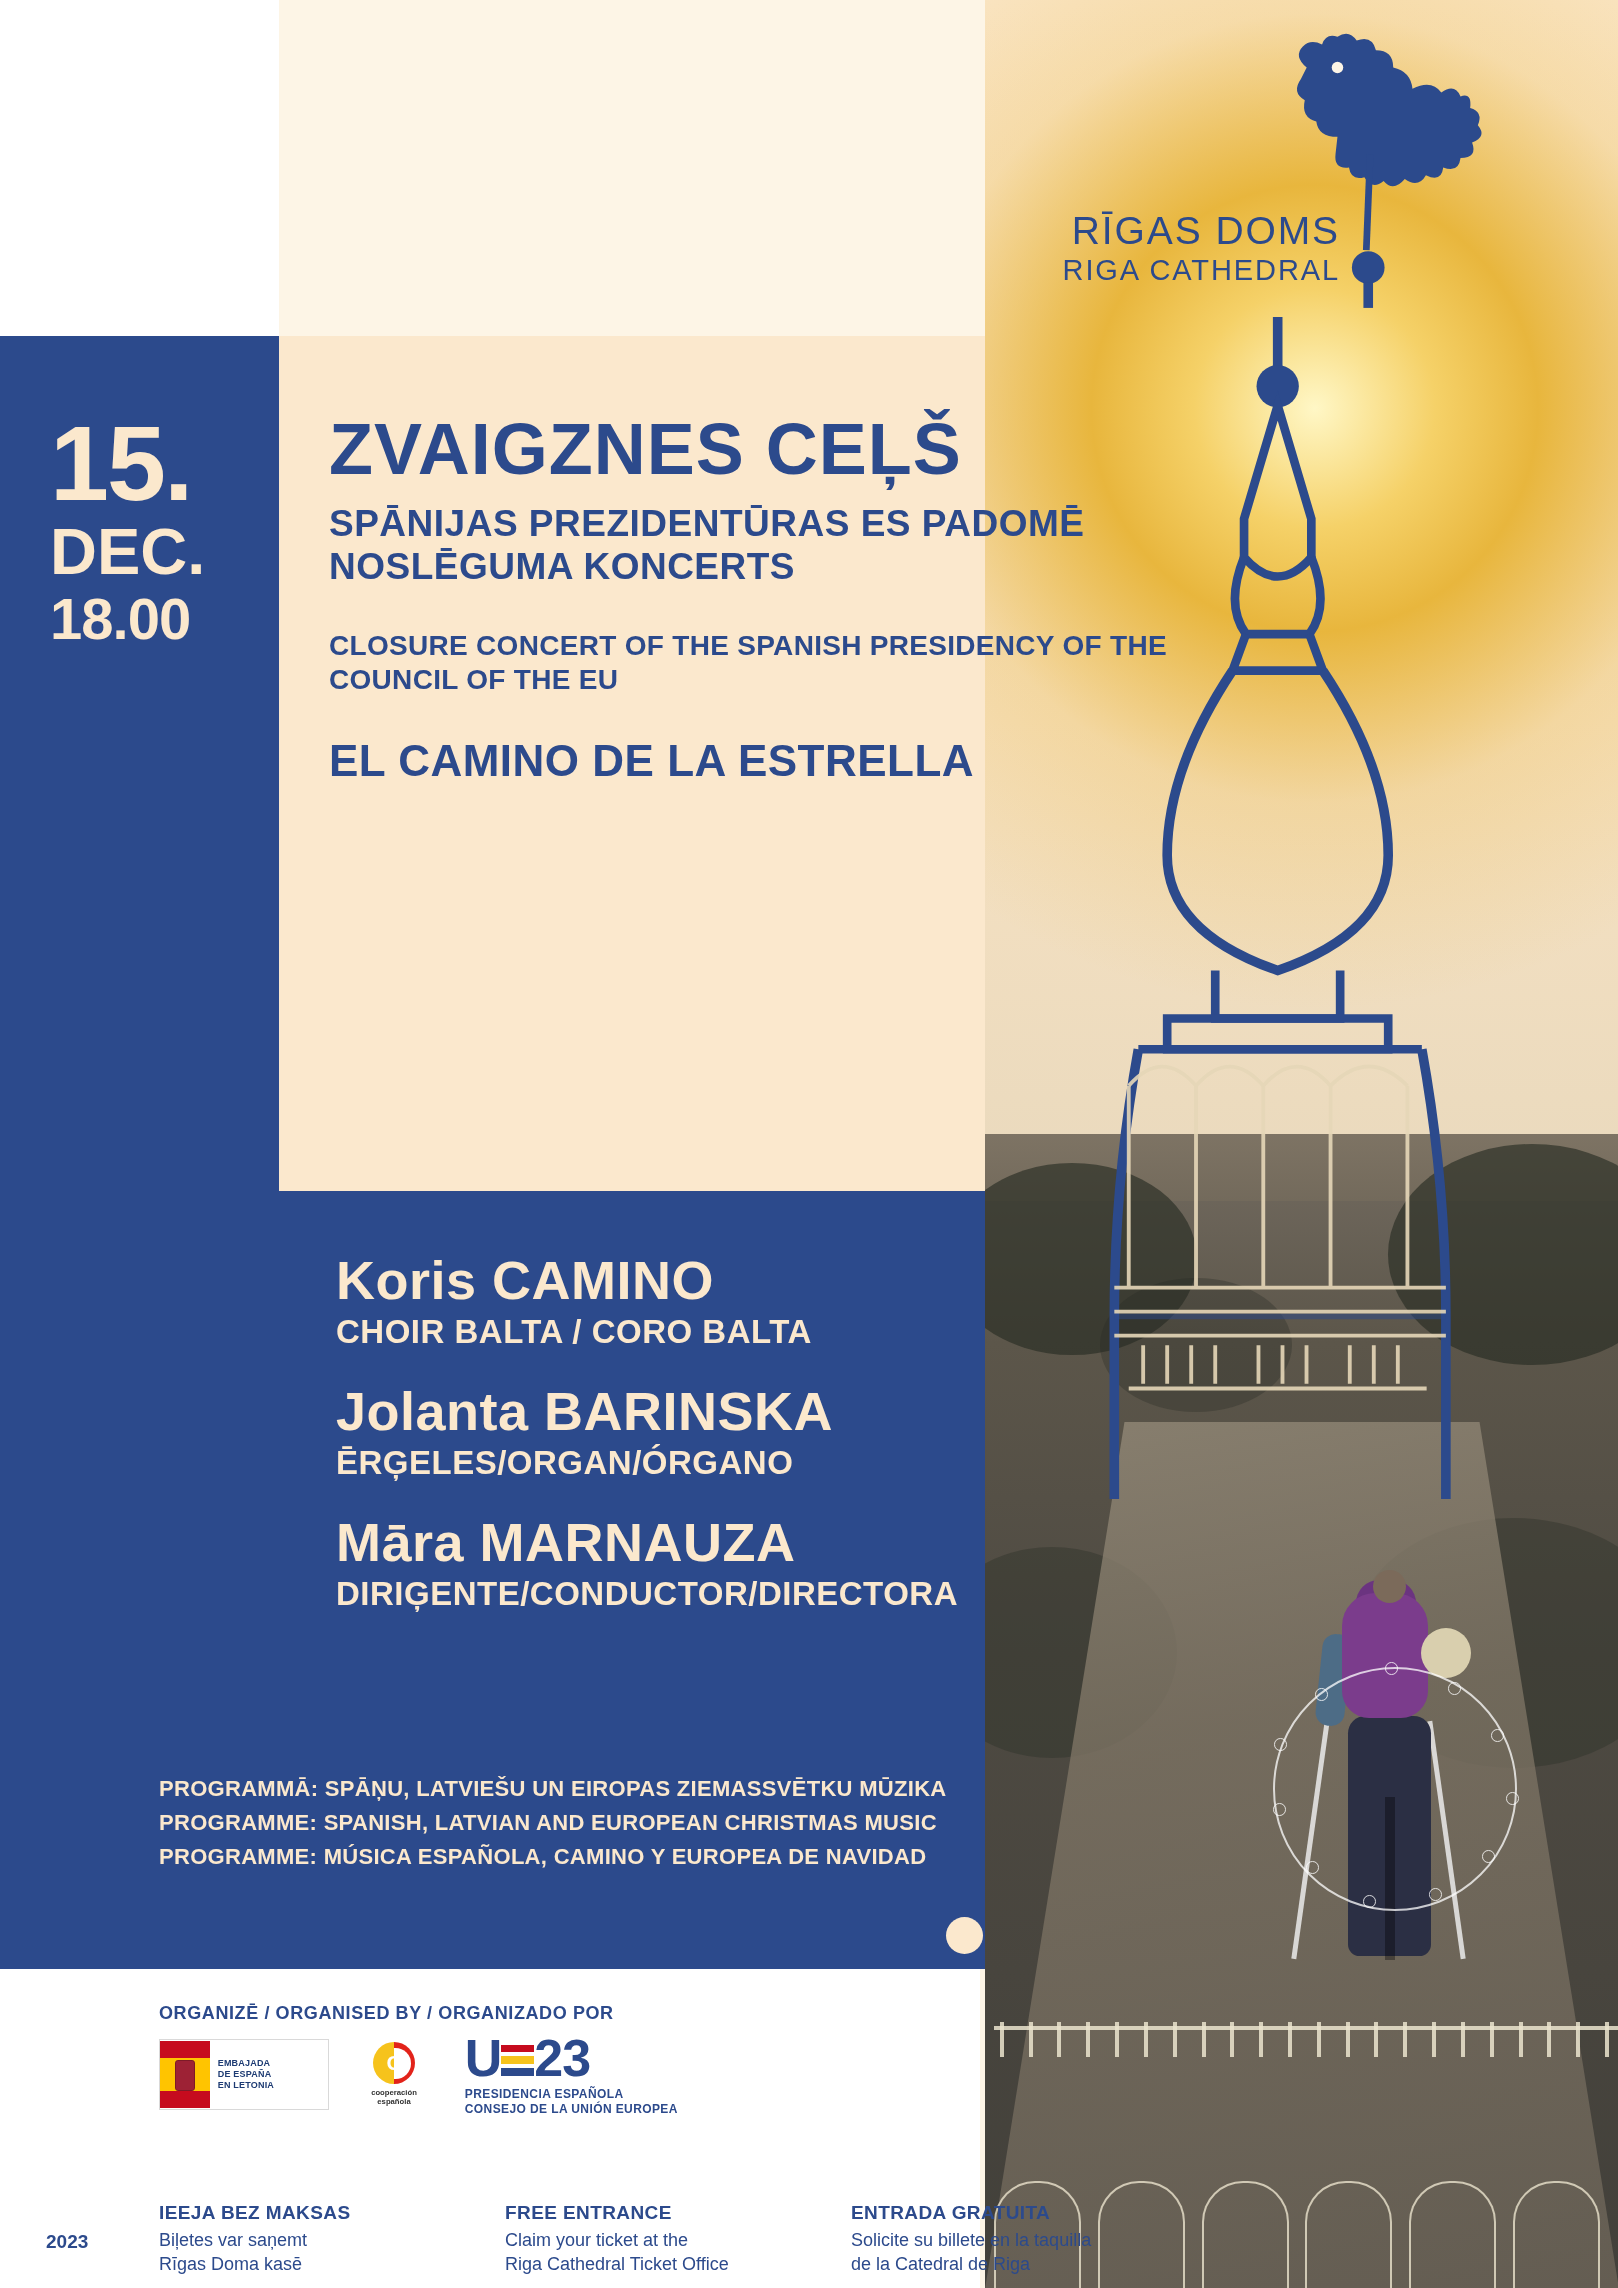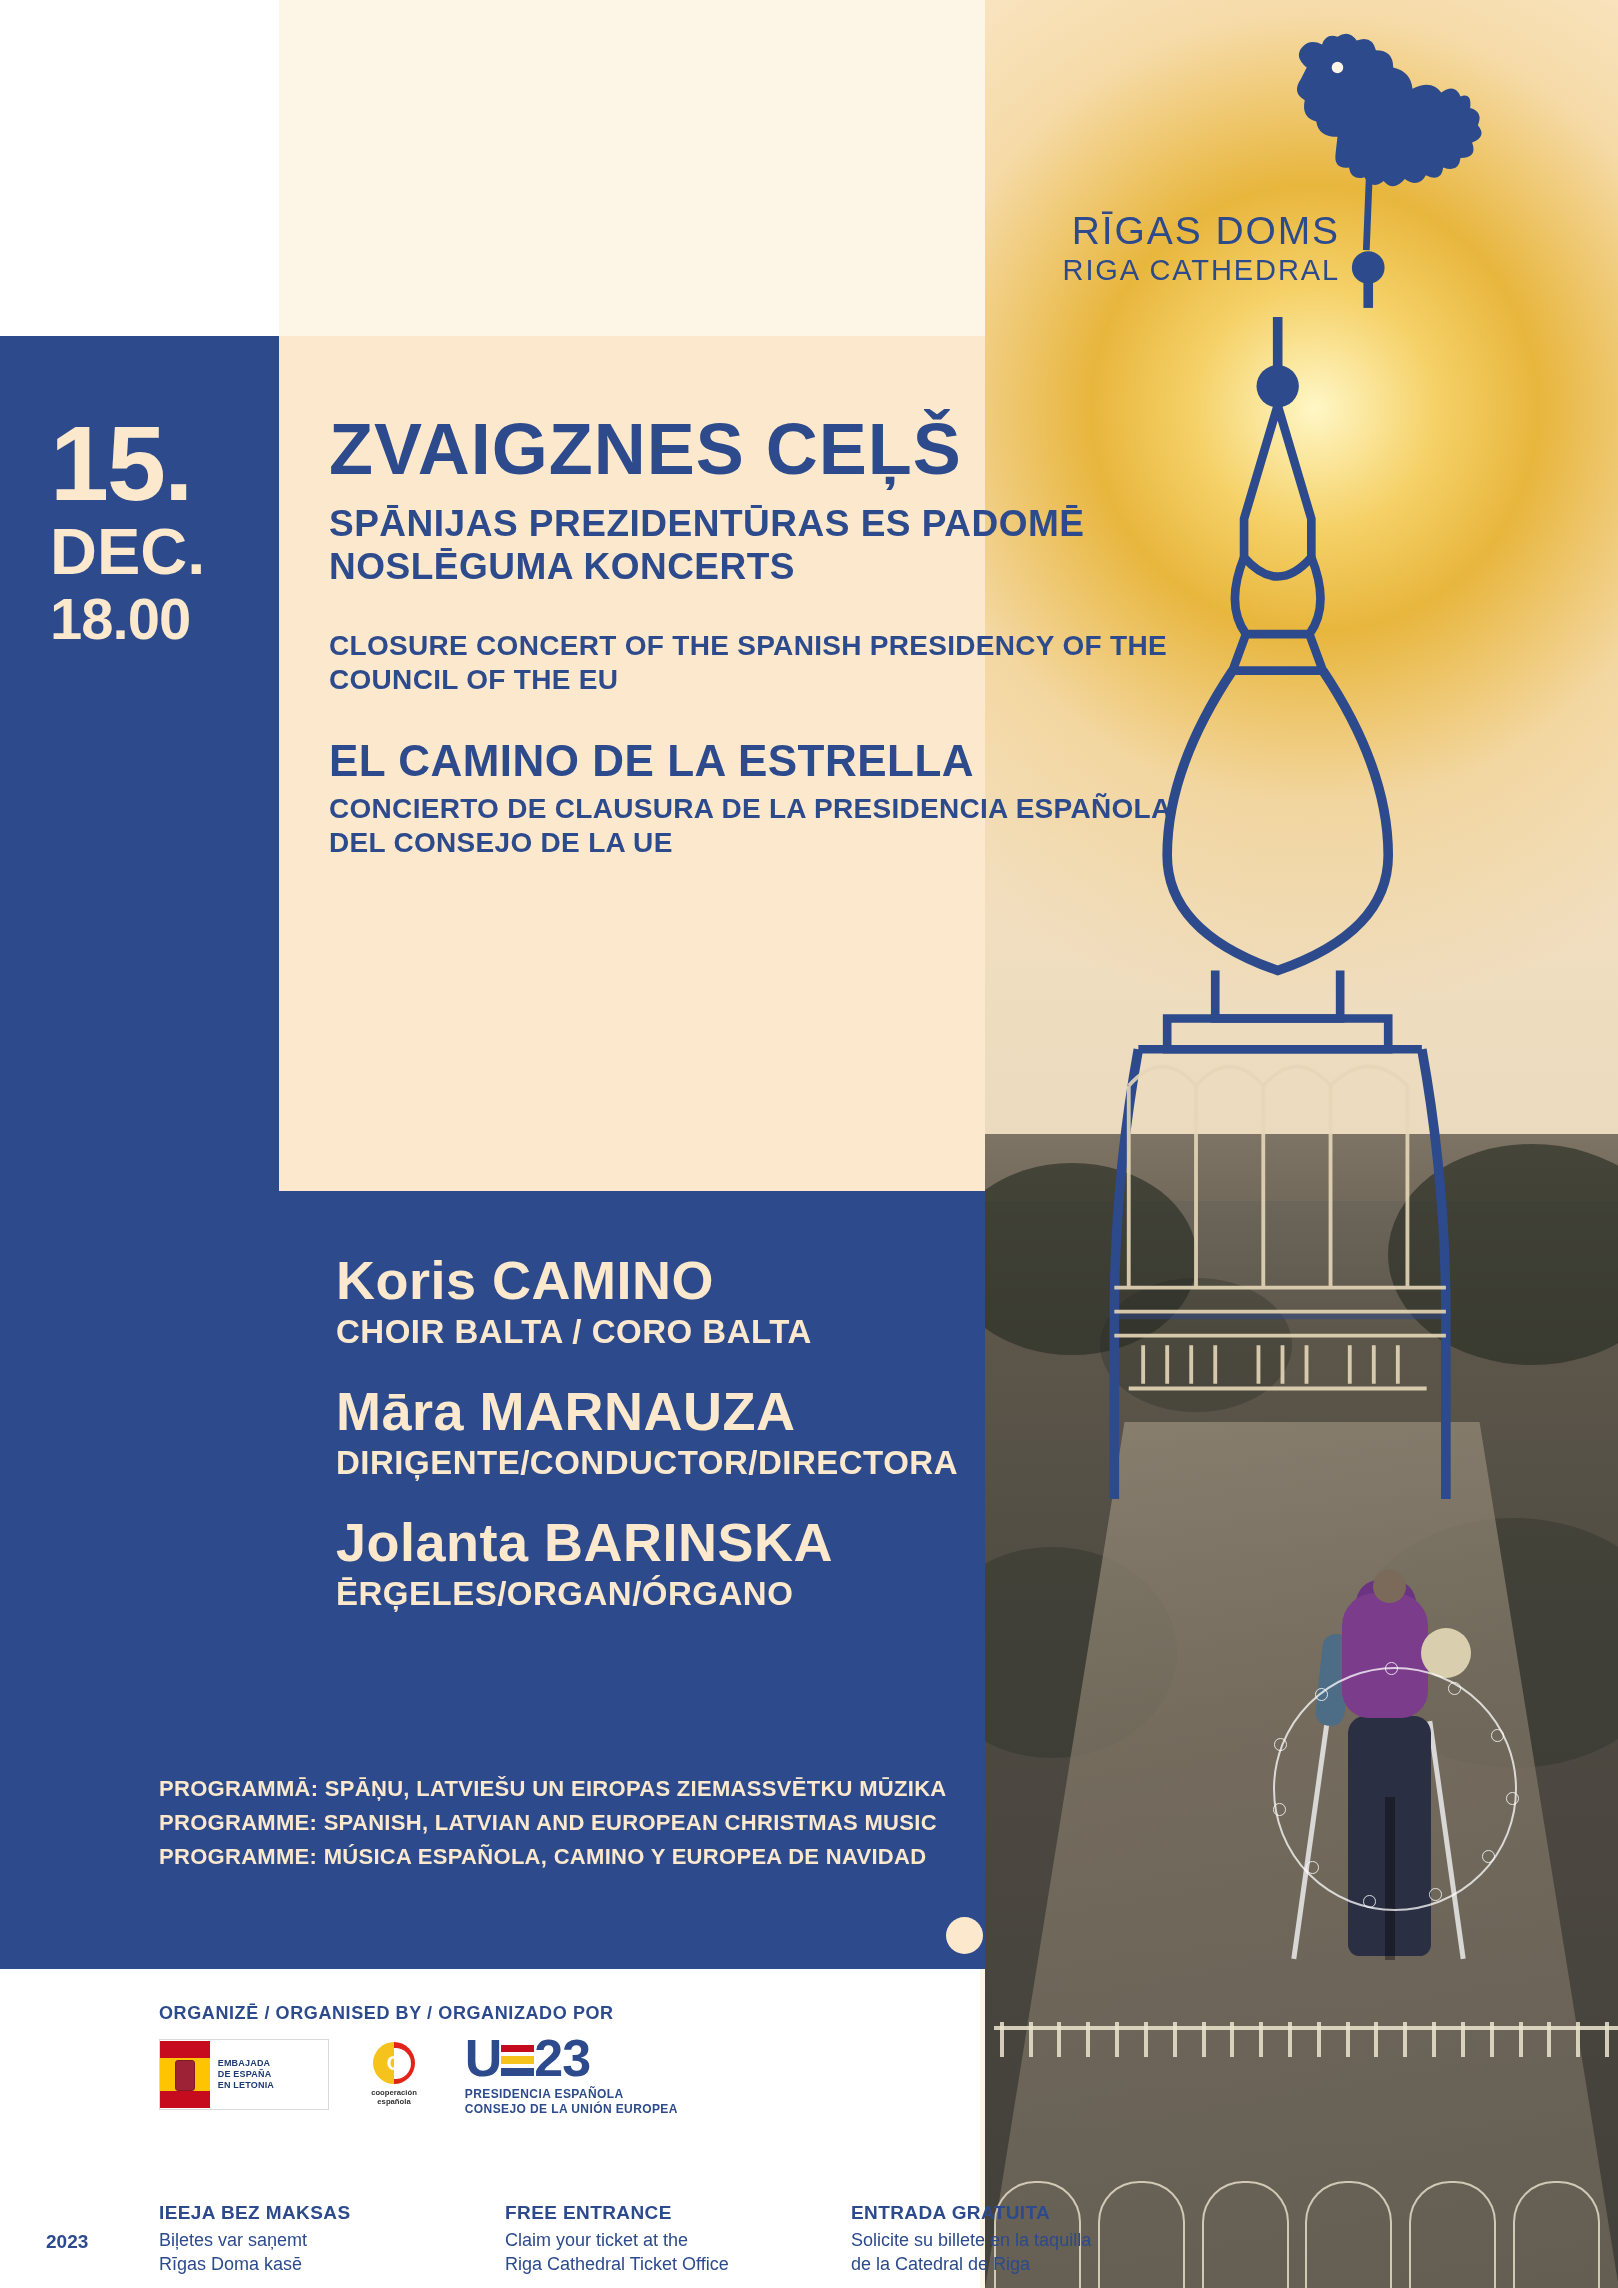--- a/index.html
+++ b/index.html
@@ -257,36 +257,35 @@
   </div>
 
   <div class="main-text">
     <div class="t-main">ZVAIGZNES CEĻŠ</div>
     <div class="t-sub">SPĀNIJAS PREZIDENTŪRAS ES PADOMĒ NOSLĒGUMA KONCERTS</div>
     <div class="t-grp">
       <div class="t-en-sub">CLOSURE CONCERT OF THE SPANISH PRESIDENCY OF THE COUNCIL OF THE EU</div>
     </div>
     <div class="t-grp">
       <div class="t-es-title">EL CAMINO DE LA ESTRELLA</div>
-      <div class="t-es-sub">CONCIERTO DE CLAUSURA DE LA PRESIDENCIA ESPAÑOLA DEL CONSEJO DE LA UE</div>
     </div>
   </div>
 
   <div class="performers">
     <div class="p-grp">
       <div class="p-name">Koris CAMINO</div>
       <div class="p-role">CHOIR BALTA / CORO BALTA</div>
     </div>
     <div class="p-grp">
+      <div class="p-name">Jolanta BARINSKA</div>
+      <div class="p-role">ĒRĢELES/ORGAN/ÓRGANO</div>
+    </div>
+    <div class="p-grp">
       <div class="p-name">Māra MARNAUZA</div>
       <div class="p-role">DIRIĢENTE/CONDUCTOR/DIRECTORA</div>
-    </div>
-    <div class="p-grp">
-      <div class="p-name">Jolanta BARINSKA</div>
-      <div class="p-role">ĒRĢELES/ORGAN/ÓRGANO</div>
     </div>
   </div>
 
   <div class="programme">
     <div>
       <b>PROGRAMMĀ:</b><span> SPĀŅU, LATVIEŠU UN EIROPAS ZIEMASSVĒTKU MŪZIKA</span>
     </div>
     <div>
       <b>PROGRAMME:</b><span> SPANISH, LATVIAN AND EUROPEAN CHRISTMAS MUSIC</span>
     </div>

